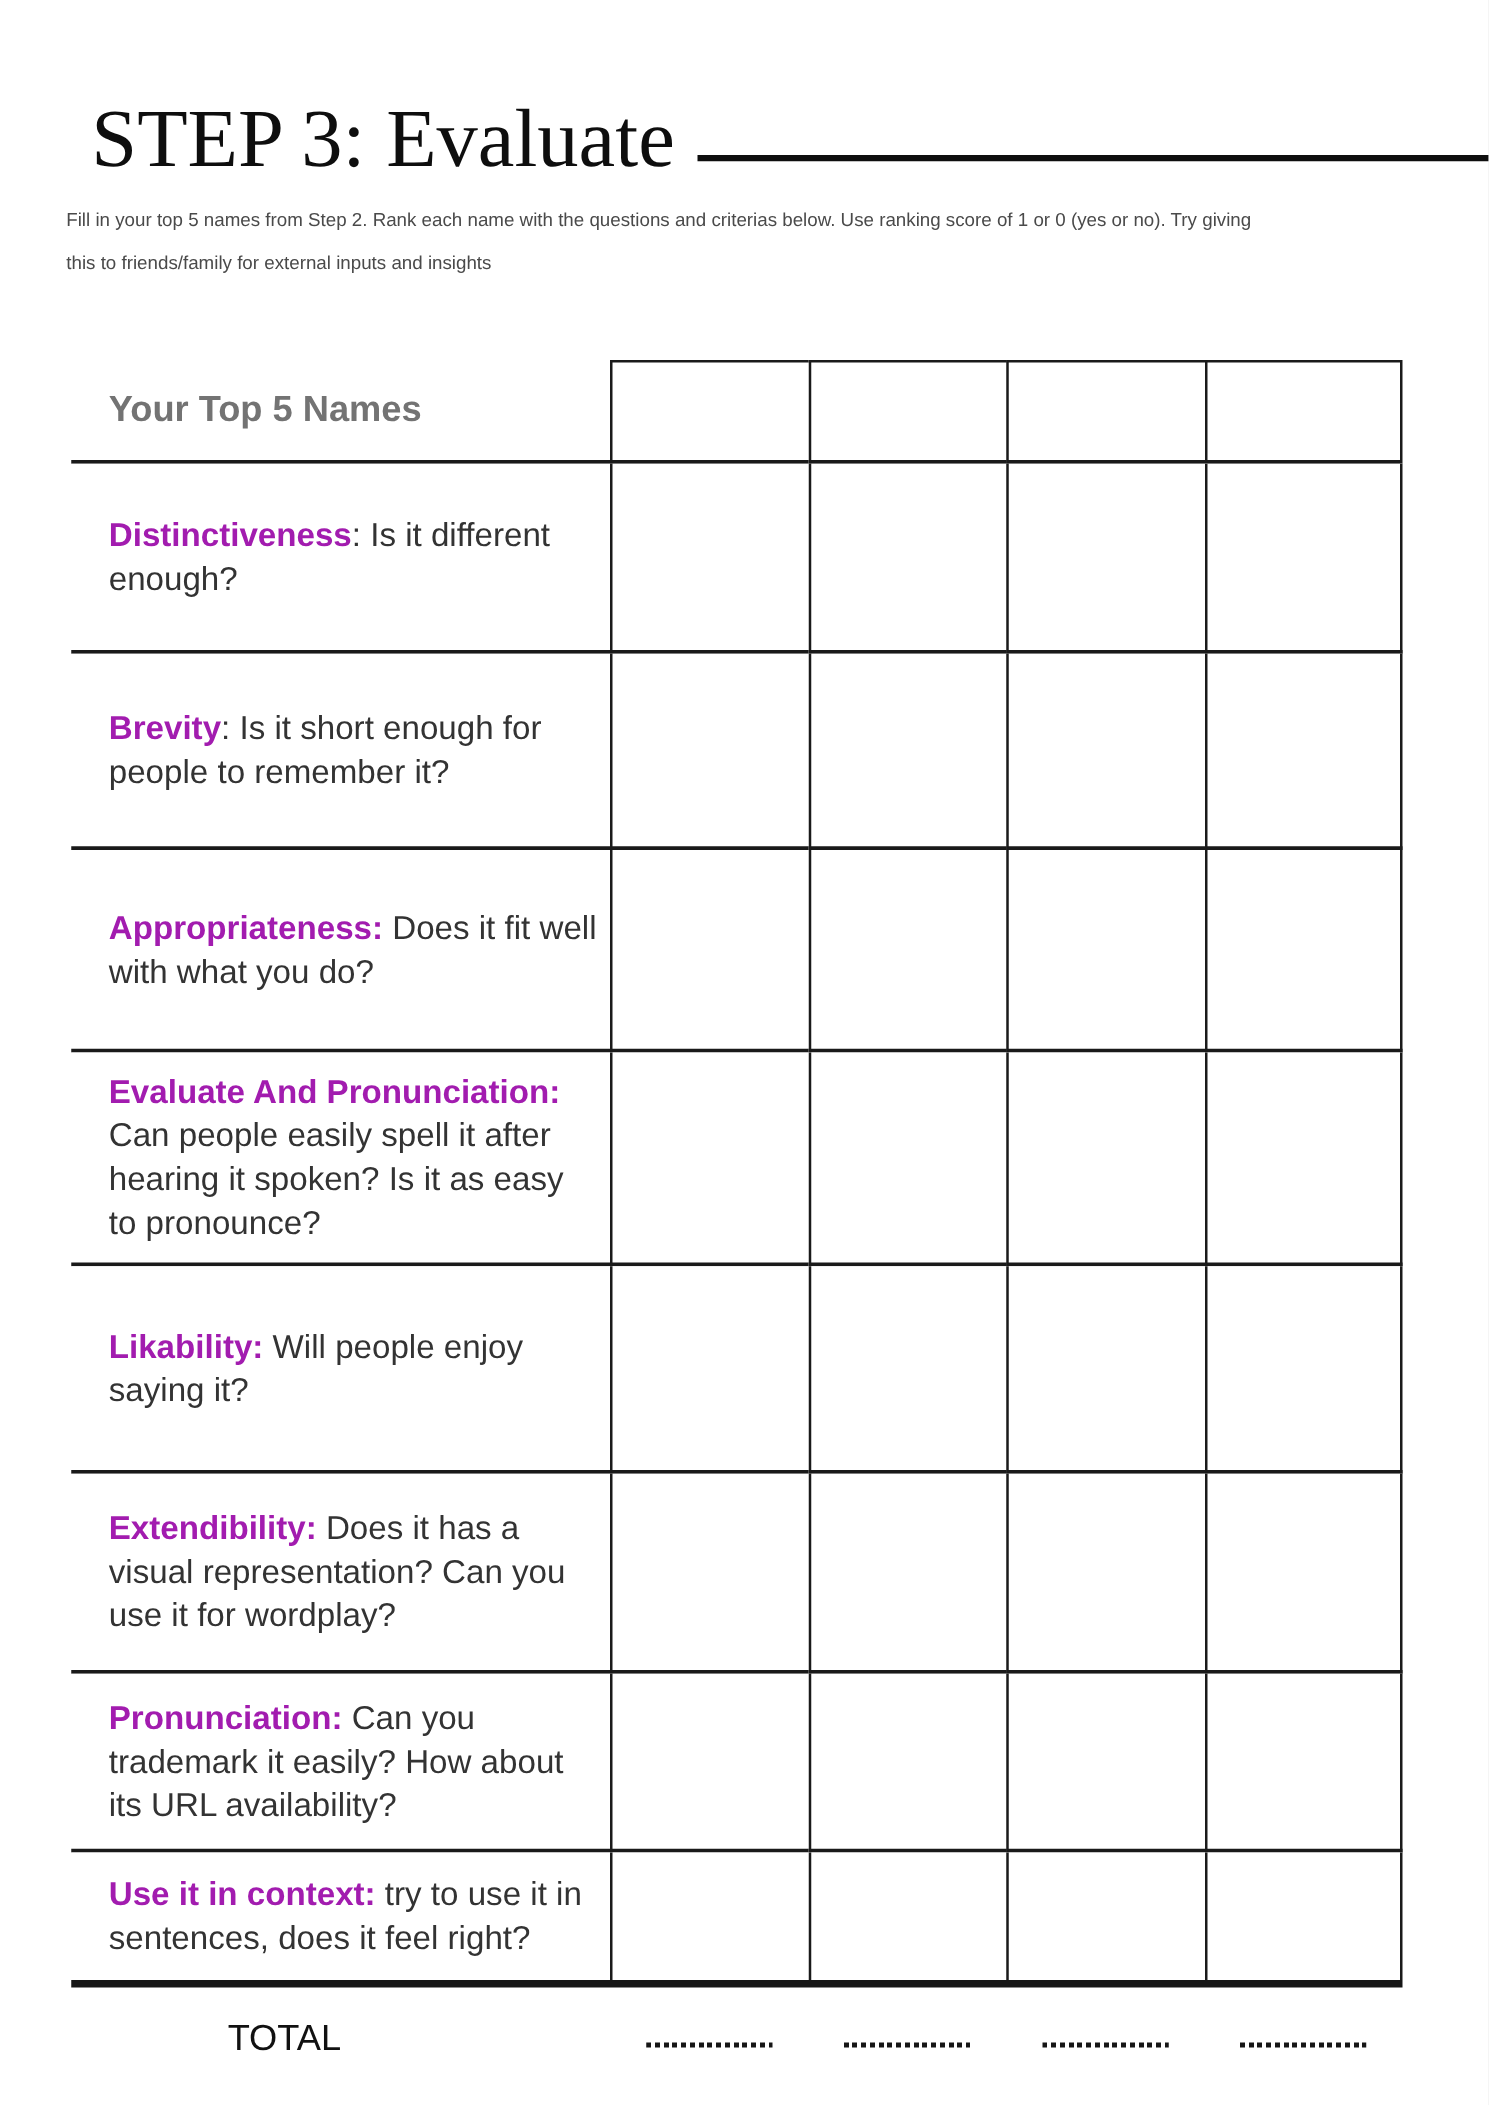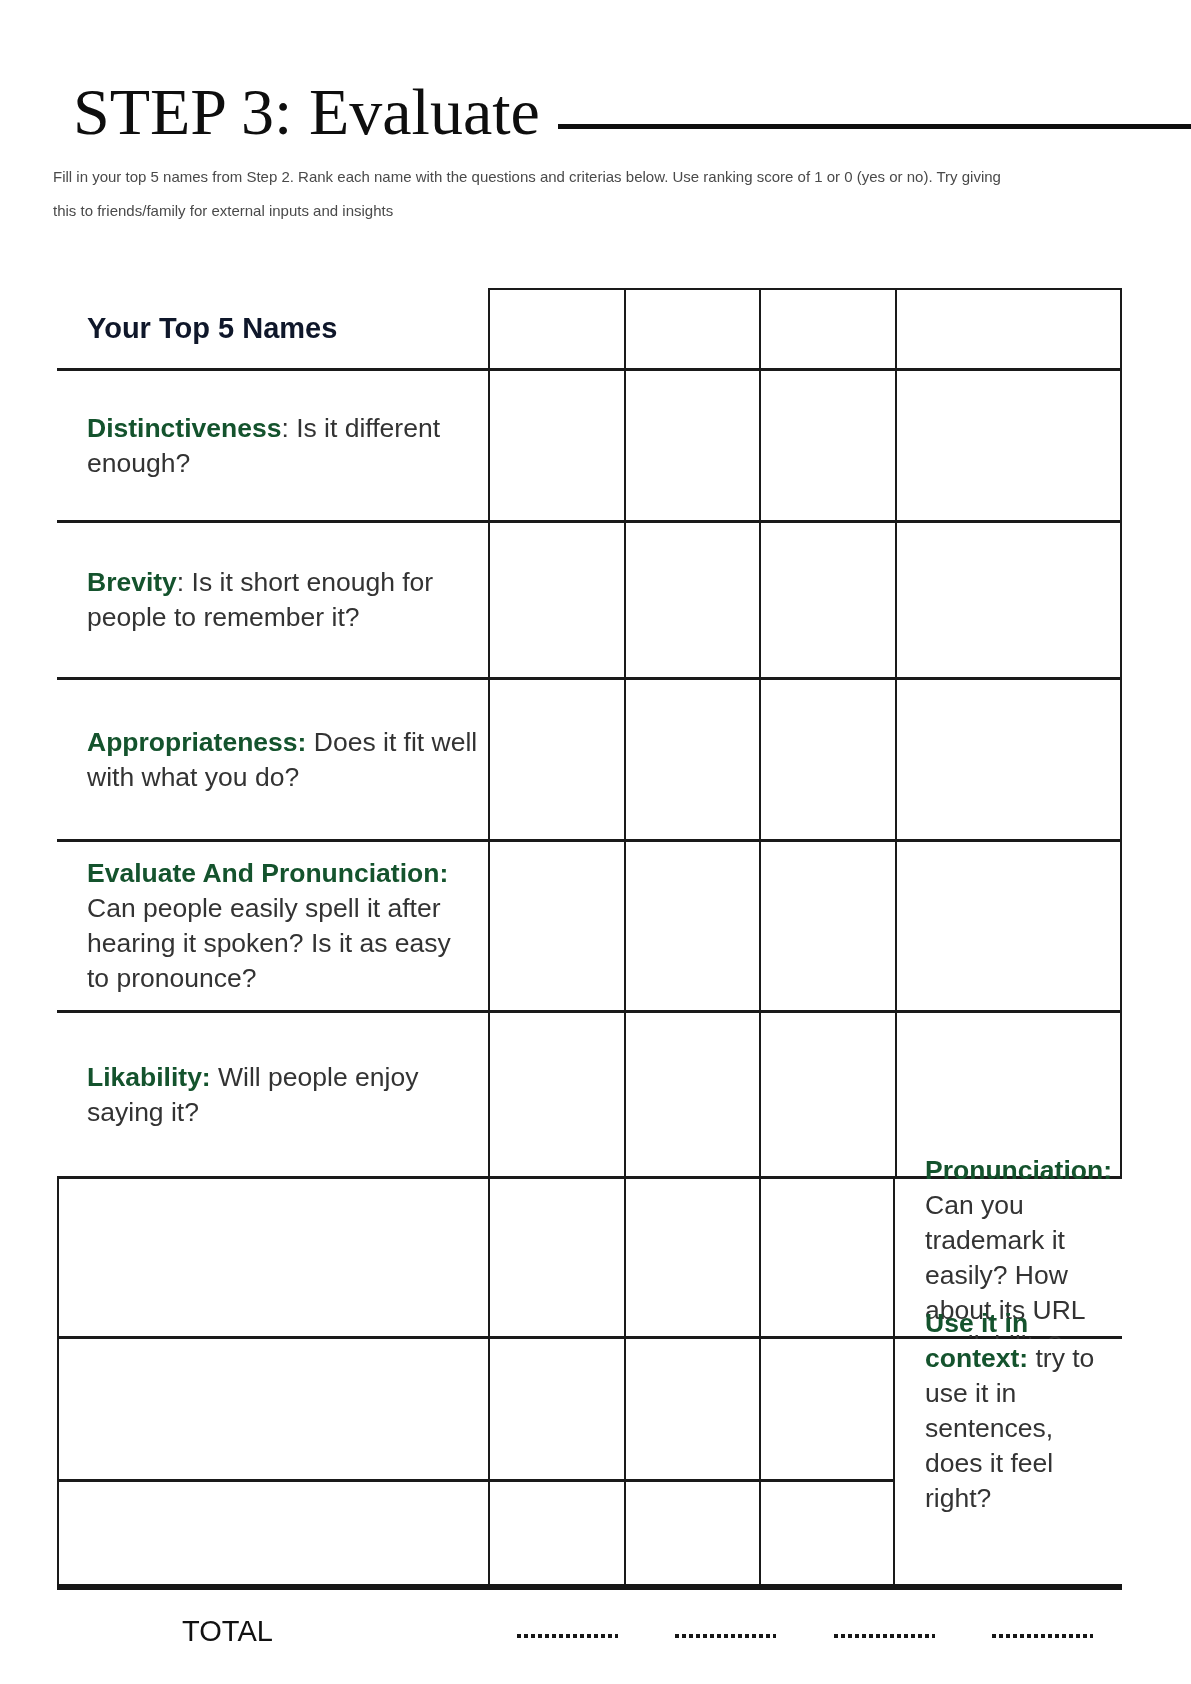--- a/index.html
+++ b/index.html
@@ -55,23 +55,23 @@
   .cell.score{border-left:2px solid var(--line);}
   .cell.score.lastcol{border-right:2px solid var(--line);}
   .cell.score.toprow{border-top:2px solid var(--line);}
   .cell.nb{border-bottom:none;}
   .cell.label{
     display:flex;align-items:center;
     padding:0 10px 0 30px;
     font-size:26.5px;line-height:35px;
     color:#333333;
   }
-  .cell.label b{color:#14532d;text-align:right;}
+  .cell.label b{color:#a21caf;text-align:right;}
   .cell.hlabel{
-    font-weight:bold;font-size:29px;color:#0f172a;
+    font-weight:bold;font-size:29px;color:#737373;
   }
   
   .total-row{
     display:flex;align-items:center;
     width:1065px;height:54px;
     margin:14px 0 0 57px;
   }
   .total-label{
     width:431px;text-align:center;padding-right:90px;
     font-weight:normal;font-size:29px;color:#111111;
@@ -137,20 +137,23 @@
     <div class="cell score lastcol"></div>
 
     <div class="cell label">
       <span><b>Likability:</b><span> Will people enjoy saying it?</span></span>
     </div>
     <div class="cell score"></div>
     <div class="cell score"></div>
     <div class="cell score"></div>
     <div class="cell score lastcol"></div>
 
+    <div class="cell label">
+      <span><b>Extendibility:</b><span> Does it has a visual representation? Can you use it for wordplay?</span></span>
+    </div>
     <div class="cell score"></div>
     <div class="cell score"></div>
     <div class="cell score"></div>
     <div class="cell score lastcol"></div>
 
     <div class="cell label">
       <span><b>Pronunciation:</b><span> Can you trademark it easily? How about its URL availability?</span></span>
     </div>
     <div class="cell score"></div>
     <div class="cell score"></div>

